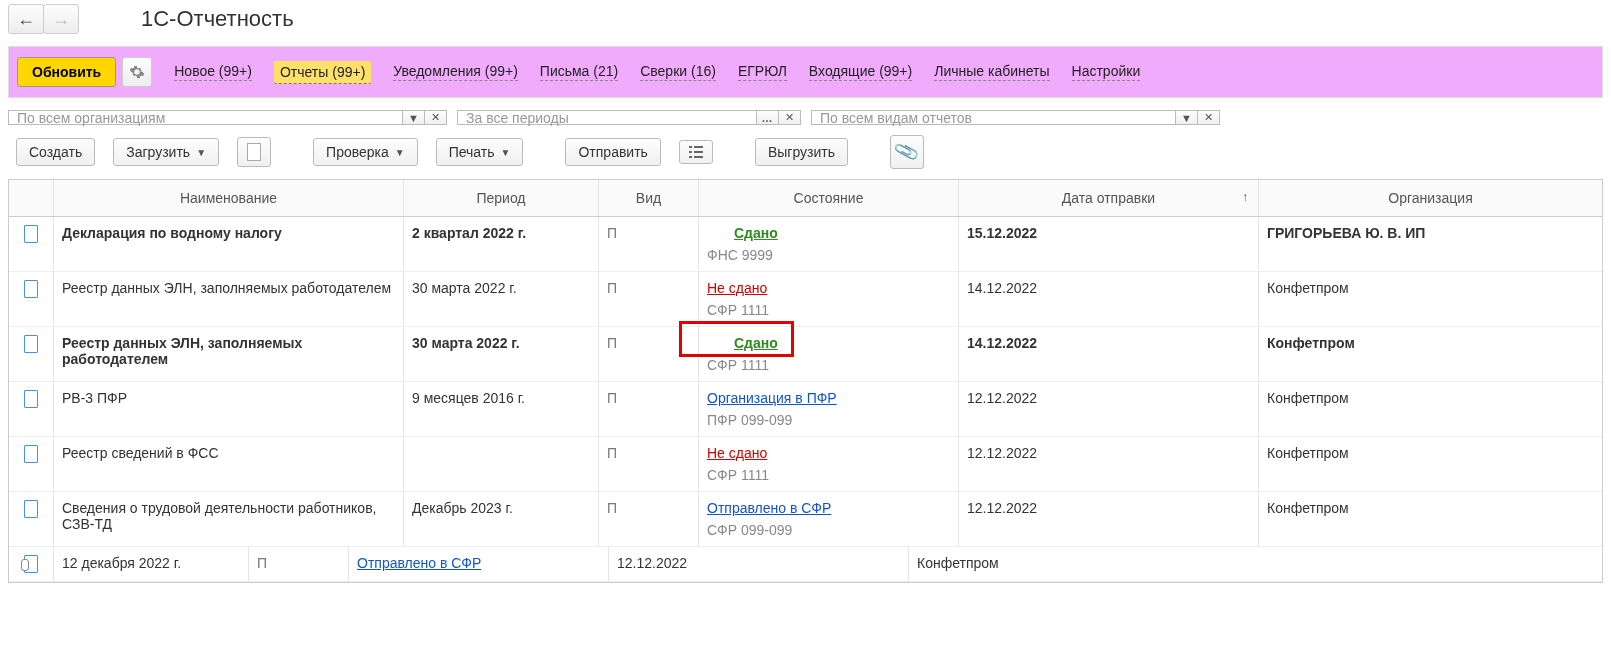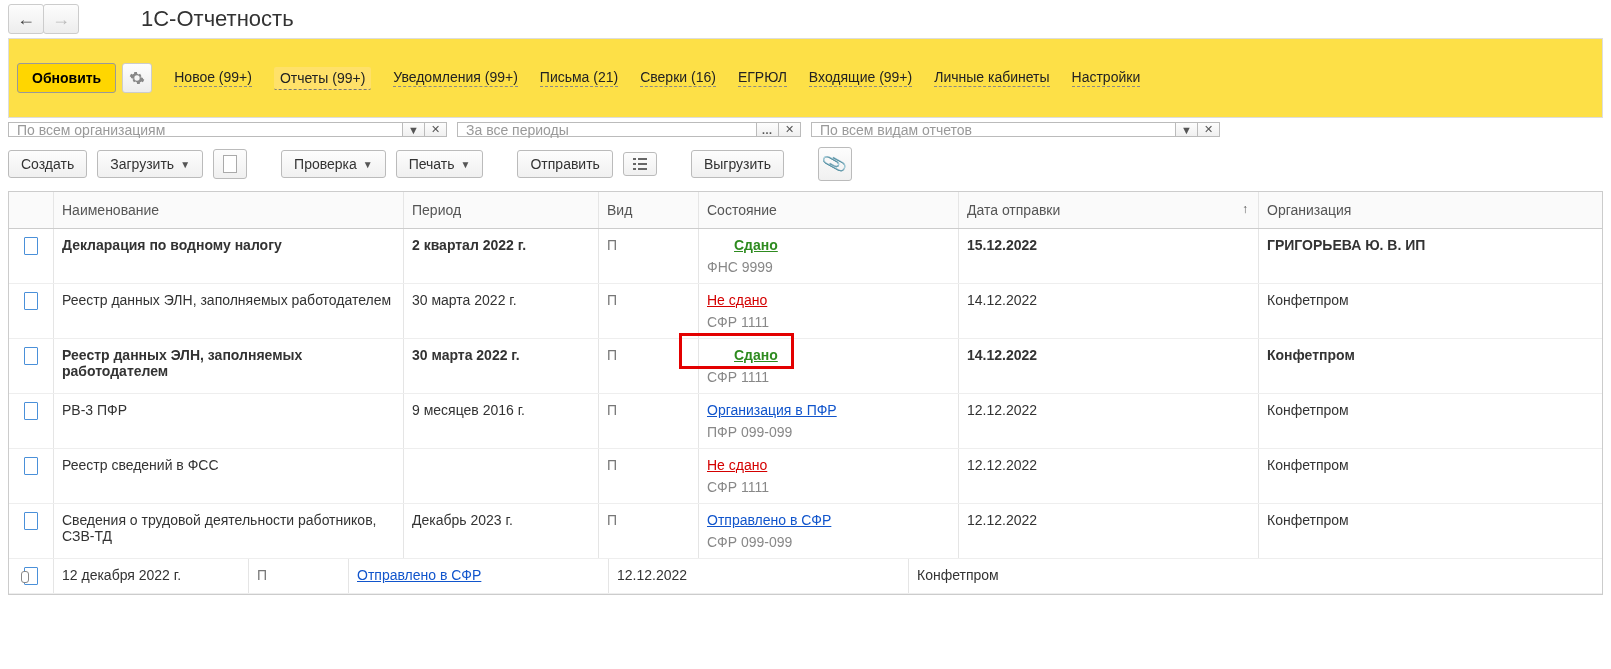--- a/index.html
+++ b/index.html
@@ -28,24 +28,24 @@
     cursor: pointer;
     font-size: 18px;
     color: #444;
   }
   .nav-btn + .nav-btn { margin-left: -1px; }
   .page-title {
     font-size: 22px;
     margin-left: 50px;
   }
   .toolbar {
-    background: #fde047;
+    background: #f0abfc;
     border: 1px solid #ddd;
-    margin: 0 8px;
-    padding: 24px 8px;
+    margin: 8px 8px;
+    padding: 10px 8px;
     display: flex;
     align-items: center;
     gap: 22px;
   }
   .btn-yellow {
     background: #ffd600;
     border: 1px solid #999;
     border-radius: 3px;
     padding: 6px 14px;
     font-weight: bold;
@@ -120,37 +120,39 @@
     border: 1px solid #bbb;
     background: linear-gradient(#fdfdfd,#f0f0f0);
     border-radius: 3px;
     padding: 5px 12px;
     cursor: pointer;
     font-size:14px;
     display: inline-flex;
     align-items: center;
     gap: 6px;
     color:#333;
+    margin-left:8px;
   }
   .btn .caret { font-size: 10px; color:#555; }
   .btn-icon {
     width: 34px;
     padding: 5px 0;
     justify-content: center;
   }
   .table-wrap {
     margin: 4px 8px;
     border: 1px solid #ccc;
   }
   .thead {
     display: flex;
     background: #fafafa;
     border-bottom: 1px solid #ccc;
     font-size: 14px;
     color: #555;
+    text-align: center;
   }
   .th, .td {
     padding: 10px 8px;
     border-right: 1px solid #e5e5e5;
   }
   .thead .th:last-child, .trow .td:last-child { border-right:none;}
   .col-icon { width: 45px; flex:none; display:flex; align-items:flex-start; justify-content:center; }
   .col-name { width: 350px; flex:none; }
   .col-period { width: 195px; flex:none; }
   .col-type { width: 100px; flex:none; }

